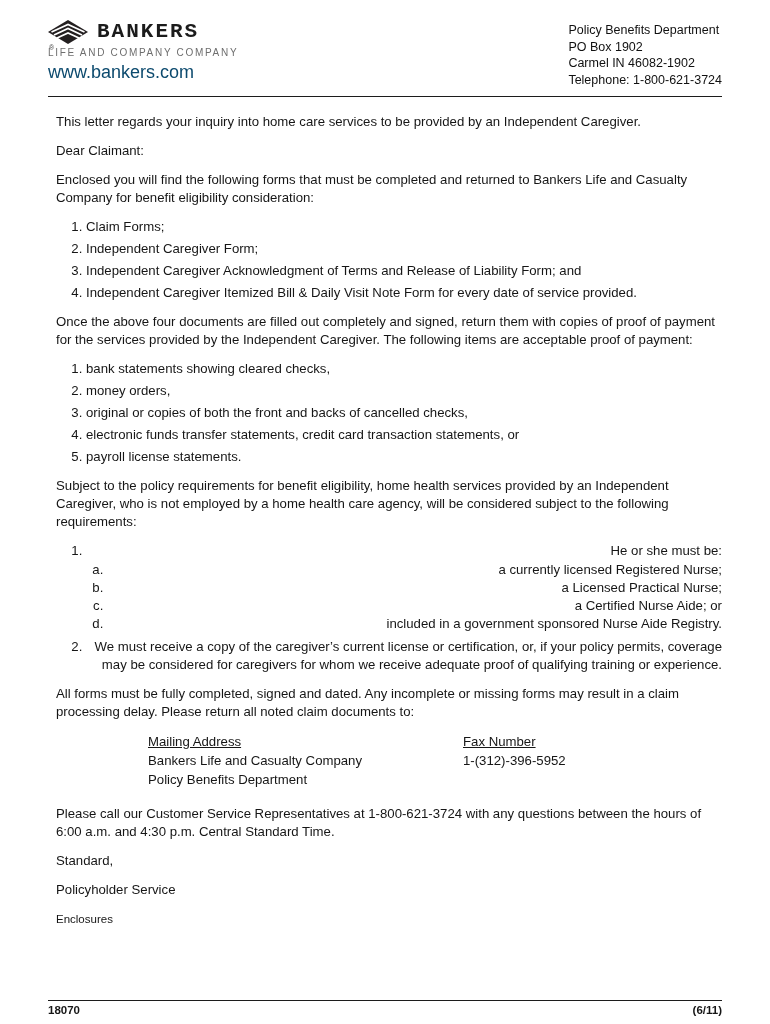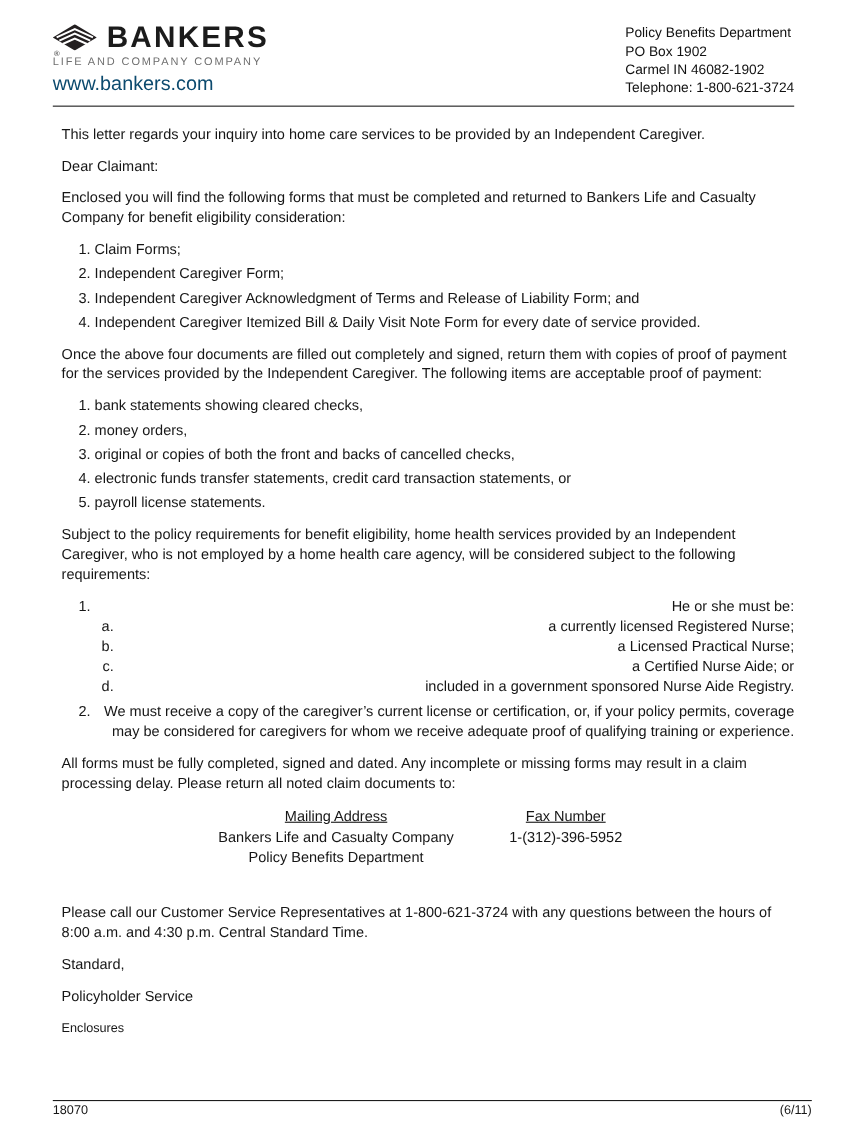--- a/index.html
+++ b/index.html
@@ -28,23 +28,23 @@
   .logo { position: relative; display: inline-block; line-height: 0; }
   .logo .reg {
     position: absolute;
     left: 1px;
     bottom: -7px;
     font-size: 7px;
     line-height: 1;
     color: #444;
   }
   .brand-name {
-    font-family: Liberation Sans, sans-serif;
+    font-family: Liberation Mono, monospace;
     font-weight: bold;
-    font-size: 27px;
+    font-size: 21px;
     letter-spacing: 2px;
     color: #1b1b1b;
     line-height: 1.05;
   }
   .brand-sub {
     font-size: 10px;
     letter-spacing: 1.7px;
     color: #6e6e6e;
     margin-top: 3px;
   }
@@ -61,27 +61,27 @@
     font-size: 13.2px;
     line-height: 18px;
   }
   .letter-body p { margin: 0 0 11px 0; }
   ol { margin: 0 0 11px 0; }
   .num-list { list-style: decimal; padding-left: 30px; }
   .num-list > li { margin-bottom: 4px; }
   .alpha-list { list-style: lower-alpha; padding-left: 21px; margin: 1px 0 0 0; }
   .alpha-list > li { margin-bottom: 0; }
   .req-list > li { margin-bottom: 5px; text-align: right; }
-  .return-block { display: flex; margin: 2px 0 32px 92px; text-align: center; }
+  .return-block { display: flex; margin: 2px 0 16px 92px; }
   .mail-col { width: 315px; line-height: 19px; }
   .fax-col { line-height: 19px; }
   .col-head { text-decoration: underline; }
   .enclosures { font-size: 11.5px; margin-top: 14px; }
   
-  .page-footer { position: absolute; left: 48px; right: 32px; bottom: 8px; }
+  .page-footer { position: absolute; left: 48px; right: 48px; bottom: 8px; font-weight: bold; }
   .footer-rule { border: none; border-top: 1.6px solid #1c1c1c; margin: 0 0 3px 0; }
   .footer-row {
     display: flex;
     justify-content: space-between;
     font-size: 11.5px;
     color: #161616;
   }
 </style>
 </head>
 <body>
@@ -161,21 +161,21 @@
         <div class="col-head">Mailing Address</div>
         <div>Bankers Life and Casualty Company</div>
         <div>Policy Benefits Department</div>
       </div>
       <div class="fax-col">
         <div class="col-head">Fax Number</div>
         <div>1-(312)-396-5952</div>
       </div>
     </div>
 
-    <p>Please call our Customer Service Representatives at 1-800-621-3724 with any questions between the hours of 8:00 a.m. and 4:30 p.m. Central Standard Time.</p>
+    <p>Please call our Customer Service Representatives at 1-800-621-3724 with any questions between the hours of 6:00 a.m. and 4:30 p.m. Central Standard Time.</p>
 
     <p>Standard,</p>
 
     <p>Policyholder Service</p>
 
     <p class="enclosures">Enclosures</p>
   </main>
 
   <footer class="page-footer">
     <hr class="footer-rule">

